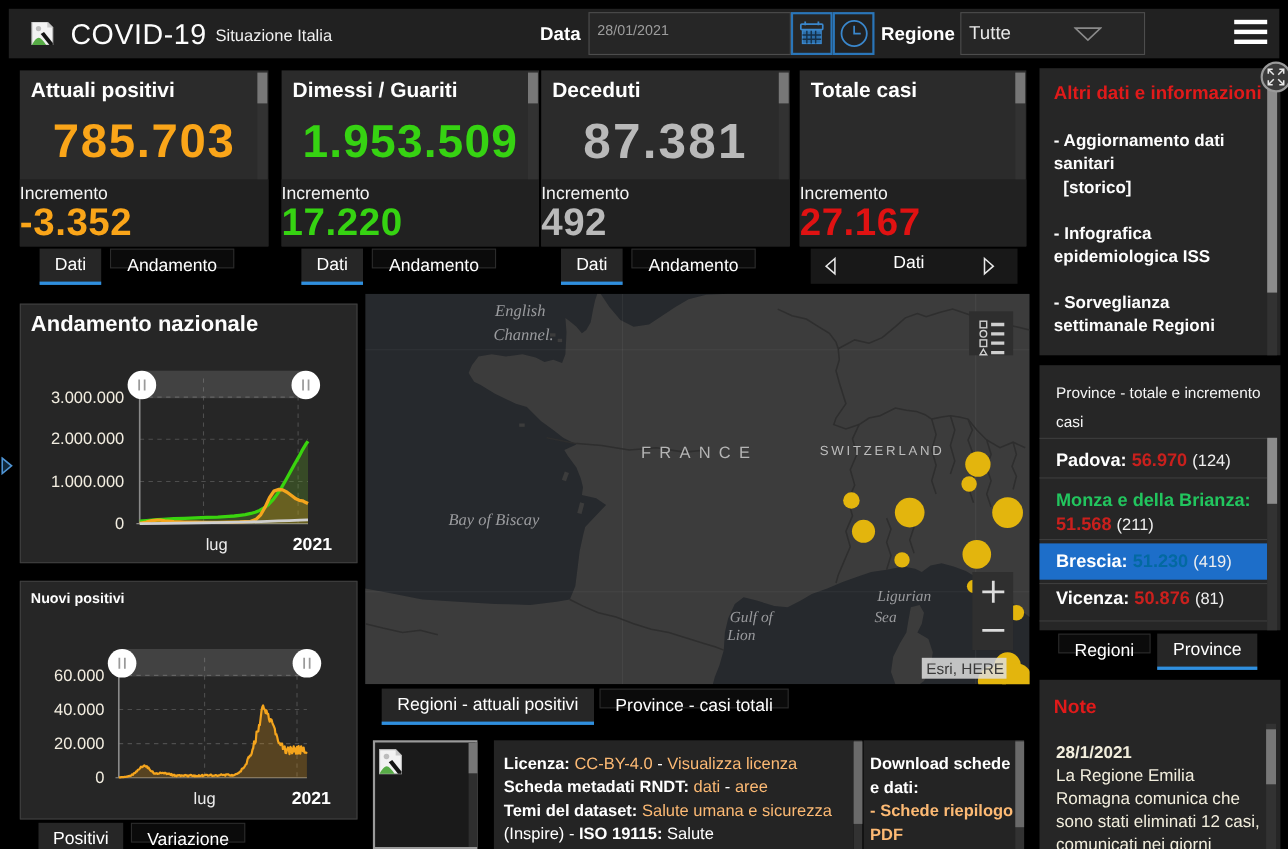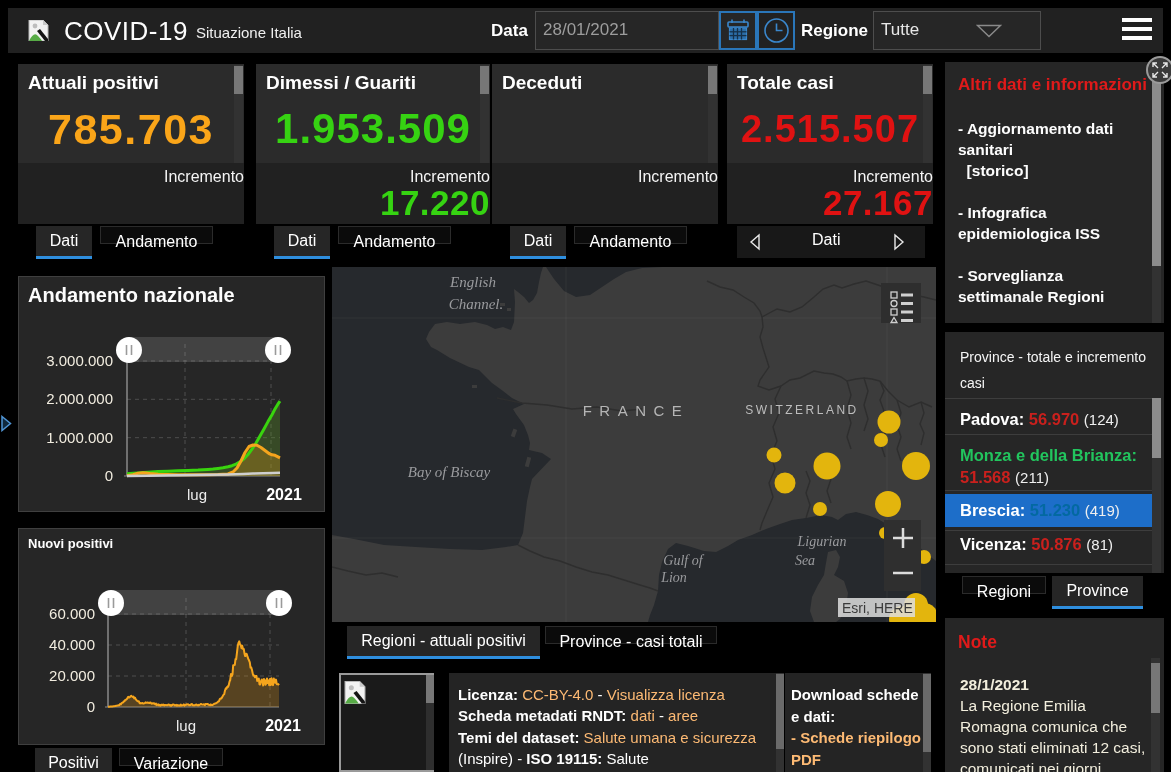--- a/index.html
+++ b/index.html
@@ -4,21 +4,21 @@
 <style>
 *{margin:0;padding:0;box-sizing:border-box}
 html,body{width:1171px;height:772px;background:#000;font-family:"Liberation Sans",sans-serif;overflow:hidden}
 .abs{position:absolute}
 .panel{position:absolute;background:#262626}
 .tab{position:absolute;font-size:16px;color:#fff;text-align:center;line-height:30px;height:18px;background:#0b0b0b;border:1px solid #2b2b2b}
 .tab.act{background:#262626;border:none;border-bottom:3px solid #2f8fdf;line-height:29px;height:33px}
 .card{position:absolute;top:64px;height:160px;background:#2b2b2b}
 .ctitle{position:absolute;left:10px;top:8px;font-size:19px;font-weight:bold;color:#fff}
 .cnum{position:absolute;left:0;right:0;top:41px;text-align:center;font-size:42px;font-weight:bold;letter-spacing:1px}
-.cinc{position:absolute;left:0;right:0;top:99px;bottom:0;background:#212121;text-align:right}
+.cinc{position:absolute;left:0;right:0;top:99px;bottom:0;background:#212121;text-align:left}
 .cinclbl{font-size:16px;color:#f5f5f5;margin-top:5px}
 .cincnum{font-size:35px;font-weight:bold;margin-top:-3px;letter-spacing:0.5px}
 .sb{position:absolute;width:9px;background:#323232}
 .sbt{position:absolute;width:9px;background:#777}
 .red{color:#e01a1a}
 .lnk{color:#fdba74}
 </style>
 </head>
 <body>
 
@@ -27,21 +27,21 @@
   <path d="M1,0 h14 l5,5 v16 h-19 z" fill="#f2f2f2" stroke="#b9b9b9" stroke-width="1"></path>
   <path d="M15,0 l5,5 h-5 z" fill="#c9c9c9"></path>
   <circle cx="7" cy="6" r="2.4" fill="#bdbdbd"></circle>
   <path d="M1,21 q5,-10 9,-5 q3,3 4,5 z" fill="#57ab46"></path>
   <path d="M12,9 L20,19 L20,21 L17,21 L9,11 Z" fill="#141414"></path>
 </svg>
 <div class="abs" style="left:64px;top:16px;font-size:26px;color:#fdfdfd;letter-spacing:0.5px">COVID-19</div>
 <div class="abs" style="left:196px;top:24px;font-size:15px;color:#f0f0f0">Situazione Italia</div>
 <div class="abs" style="left:491px;top:21px;font-size:17px;font-weight:bold;color:#fff">Data</div>
 <div class="abs" style="left:535px;top:11px;width:184px;height:39px;background:#262626;border:1px solid #4d4d4d"></div>
-<div class="abs" style="left:543px;top:20px;font-size:17px;color:#9d9d9d">28/01/2021</div>
+<div class="abs" style="left:543px;top:20px;font-size:13px;color:#9d9d9d">28/01/2021</div>
 <div class="abs" style="left:719px;top:11px;width:38px;height:39px;background:#262626;border:2px solid #2a76b9"></div>
 <svg class="abs" style="left:727px;top:19px" width="22" height="23" viewBox="0 0 22 23">
   <rect x="1" y="3" width="20" height="5" rx="1" fill="none" stroke="#3a87cc" stroke-width="1.6"></rect>
   <rect x="2.5" y="9" width="17" height="11.5" fill="#2c6ea8" stroke="#3a87cc" stroke-width="1.2"></rect>
   <g stroke="#15314a" stroke-width="1.3">
     <line x1="6.5" y1="9" x2="6.5" y2="20.5"></line>
       <line x1="10.5" y1="9" x2="10.5" y2="20.5"></line>
       <line x1="14.5" y1="9" x2="14.5" y2="20.5"></line>
     <line x1="2.5" y1="12.8" x2="19.5" y2="12.8"></line>
       <line x1="2.5" y1="16.6" x2="19.5" y2="16.6"></line>
@@ -62,20 +62,21 @@
 </svg>
 <div class="abs" style="left:1122px;top:18px;width:30px;height:4px;background:#fff"></div>
 <div class="abs" style="left:1122px;top:27px;width:30px;height:4px;background:#fff"></div>
 <div class="abs" style="left:1122px;top:36px;width:30px;height:4px;background:#fff"></div>
 
 <div class="card" style="left:18px;width:226px">
   <div class="ctitle">Attuali positivi</div>
   <div class="cnum" style="color:#faa519;font-size:43px;letter-spacing:1.5px">785.703</div>
   <div class="cinc">
       <div class="cinclbl">Incremento</div>
+      <div class="cincnum" style="color:#faa519">-3.352</div>
     </div>
   <div class="sb" style="right:1px;top:1px;height:98px"></div>
     <div class="sbt" style="right:1px;top:2px;height:28px"></div>
 </div>
 <div class="tab act" style="left:36px;top:226px;width:56px">Dati</div>
 <div class="tab" style="left:100px;top:226px;width:113px">Andamento</div>
 
 <div class="card" style="left:256px;width:234px">
   <div class="ctitle">Dimessi / Guariti</div>
   <div class="cnum" style="color:#36d312">1.953.509</div>
@@ -84,32 +85,33 @@
       <div class="cincnum" style="color:#36d312">17.220</div>
     </div>
   <div class="sb" style="right:1px;top:1px;height:98px"></div>
     <div class="sbt" style="right:1px;top:2px;height:28px"></div>
 </div>
 <div class="tab act" style="left:274px;top:226px;width:56px">Dati</div>
 <div class="tab" style="left:338px;top:226px;width:113px">Andamento</div>
 
 <div class="card" style="left:492px;width:226px">
   <div class="ctitle">Deceduti</div>
+  <div class="cnum" style="color:#b9b9b9;font-size:45px;letter-spacing:2px;top:39px">87.381</div>
   <div class="cinc">
       <div class="cinclbl">Incremento</div>
+      <div class="cincnum" style="color:#b9b9b9">492</div>
     </div>
   <div class="sb" style="right:1px;top:1px;height:98px"></div>
     <div class="sbt" style="right:1px;top:2px;height:28px"></div>
 </div>
 <div class="tab act" style="left:510px;top:226px;width:56px">Dati</div>
 <div class="tab" style="left:574px;top:226px;width:113px">Andamento</div>
 
 <div class="card" style="left:727px;width:206px">
   <div class="ctitle">Totale casi</div>
-  <div class="cnum" style="color:#e01212;font-size:38px;top:44px">2.515.507</div>
   <div class="cinc">
       <div class="cinclbl">Incremento</div>
       <div class="cincnum" style="color:#e01212">27.167</div>
     </div>
   <div class="sb" style="right:1px;top:1px;height:98px"></div>
     <div class="sbt" style="right:1px;top:2px;height:28px"></div>
 </div>
 <div class="abs" style="left:737px;top:226px;width:188px;height:32px;background:#181818"></div>
 <div class="abs" style="left:812px;top:231px;font-size:16px;color:#fff">Dati</div>
 <svg class="abs" style="left:748px;top:233px" width="13" height="18" viewBox="0 0 13 18">

